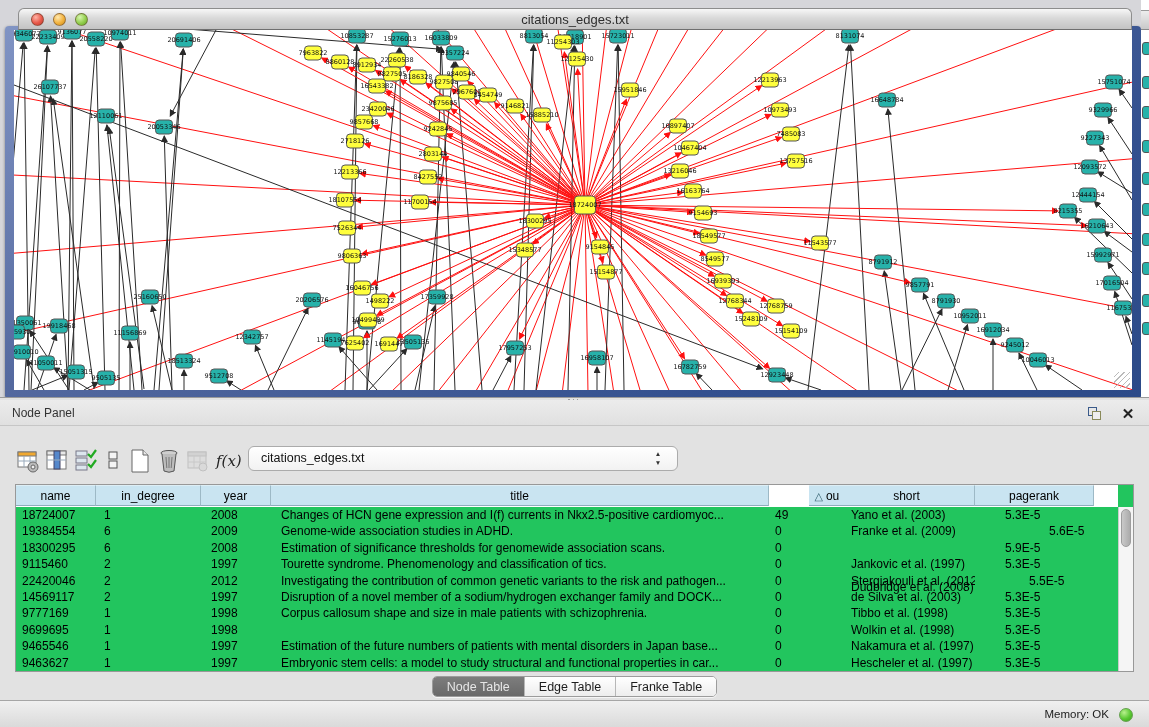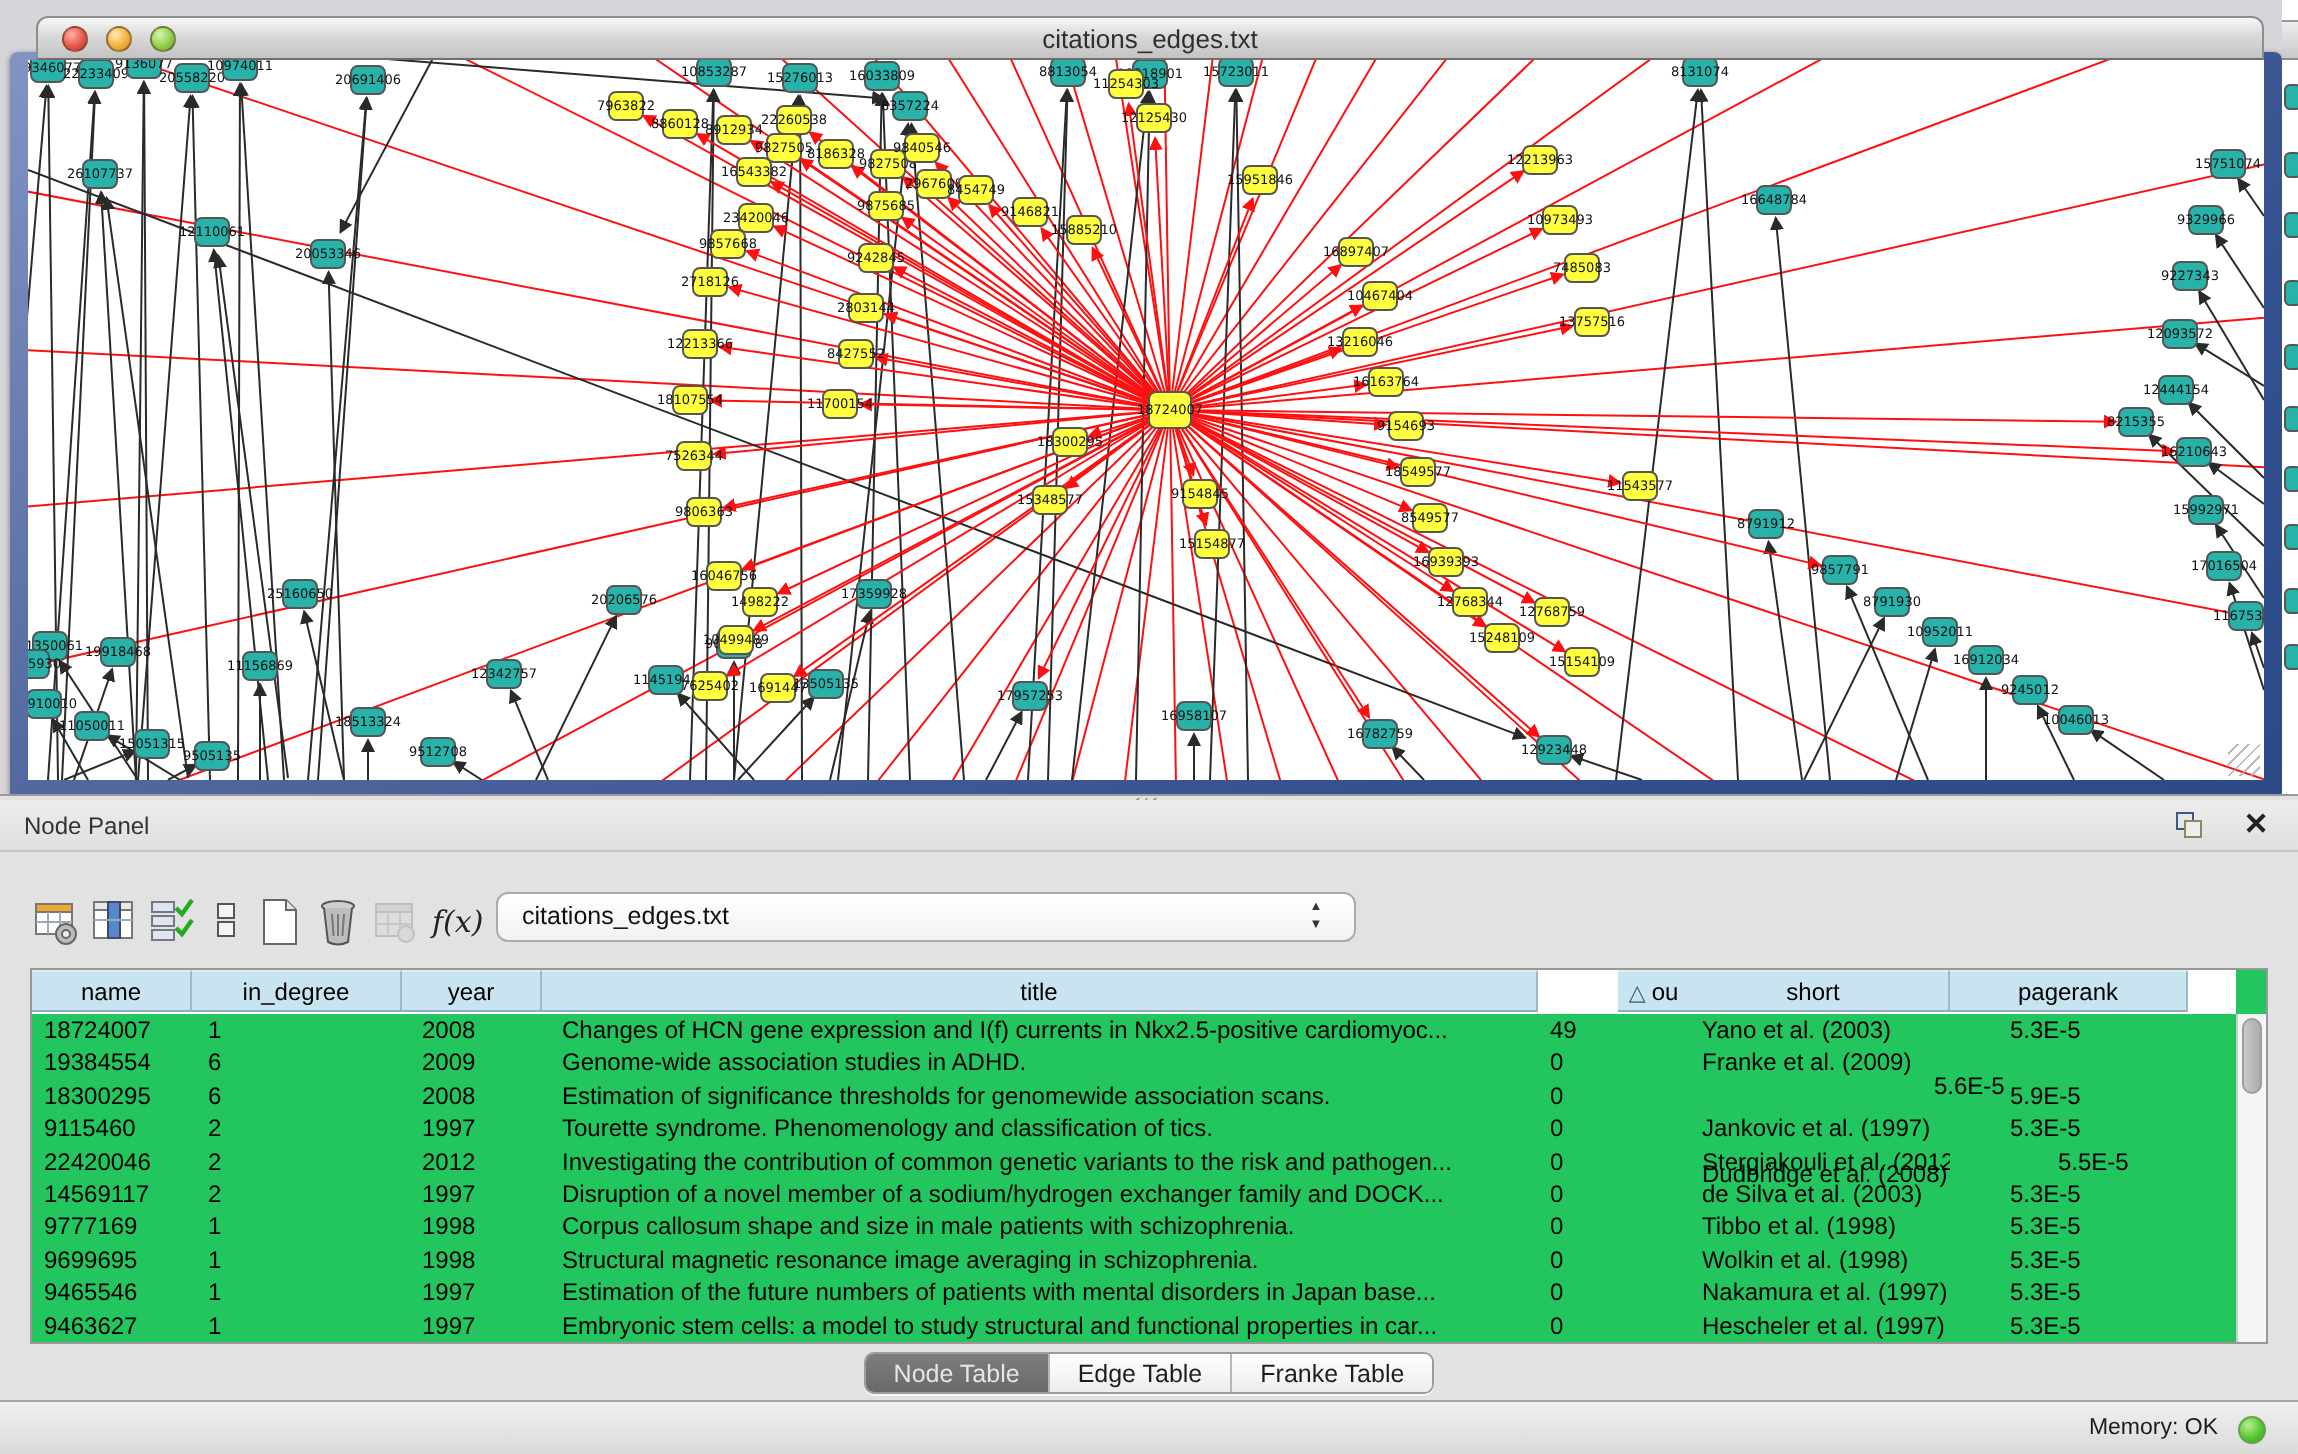--- a/index.html
+++ b/index.html
@@ -898,21 +898,21 @@
           <div class="td" style="left: 835px; width: 124px;">Yano et al. (2003)</div>
           <div class="td" style="left: 989px; width: 89px;">5.3E-5</div>
         </div>
         <div class="tr" style="top: 16.4px;">
           <div class="td" style="left: 6px; width: 74px;">19384554</div>
           <div class="td" style="left: 88px; width: 97px;">6</div>
           <div class="td" style="left: 195px; width: 60px;">2009</div>
           <div class="td" style="left: 265px; width: 488px;">Genome-wide association studies in ADHD.</div>
           <div class="td" style="left: 759px; width: 64px;">0</div>
           <div class="td" style="left: 835px; width: 124px;">Franke et al. (2009)</div>
-          <div class="td" style="left: 951px; width: 89px; margin-top: 12px;">5.6E-5</div>
+          <div class="td" style="left: 1033px; width: 89px;">5.6E-5</div>
         </div>
         <div class="tr" style="top: 32.8px;">
           <div class="td" style="left: 6px; width: 74px;">18300295</div>
           <div class="td" style="left: 88px; width: 97px;">6</div>
           <div class="td" style="left: 195px; width: 60px;">2008</div>
           <div class="td" style="left: 265px; width: 488px;">Estimation of significance thresholds for genomewide association scans.</div>
           <div class="td" style="left: 759px; width: 64px;">0</div>
           <div class="td" style="left: 835px; width: 124px; margin-top: 39px;">Dudbridge et al. (2008)</div>
           <div class="td" style="left: 989px; width: 89px;">5.9E-5</div>
         </div>
@@ -949,21 +949,20 @@
           <div class="td" style="left: 195px; width: 60px;">1998</div>
           <div class="td" style="left: 265px; width: 488px;">Corpus callosum shape and size in male patients with schizophrenia.</div>
           <div class="td" style="left: 759px; width: 64px;">0</div>
           <div class="td" style="left: 835px; width: 124px;">Tibbo et al. (1998)</div>
           <div class="td" style="left: 989px; width: 89px;">5.3E-5</div>
         </div>
         <div class="tr" style="top: 114.8px;">
           <div class="td" style="left: 6px; width: 74px;">9699695</div>
           <div class="td" style="left: 88px; width: 97px;">1</div>
           <div class="td" style="left: 195px; width: 60px;">1998</div>
-          <div class="td" style="left: 265px; width: 488px;">Structural magnetic resonance image averaging in schizophrenia.</div>
           <div class="td" style="left: 759px; width: 64px;">0</div>
           <div class="td" style="left: 835px; width: 124px;">Wolkin et al. (1998)</div>
           <div class="td" style="left: 989px; width: 89px;">5.3E-5</div>
         </div>
         <div class="tr" style="top: 131.2px;">
           <div class="td" style="left: 6px; width: 74px;">9465546</div>
           <div class="td" style="left: 88px; width: 97px;">1</div>
           <div class="td" style="left: 195px; width: 60px;">1997</div>
           <div class="td" style="left: 265px; width: 488px;">Estimation of the future numbers of patients with mental disorders in Japan base...</div>
           <div class="td" style="left: 759px; width: 64px;">0</div>

